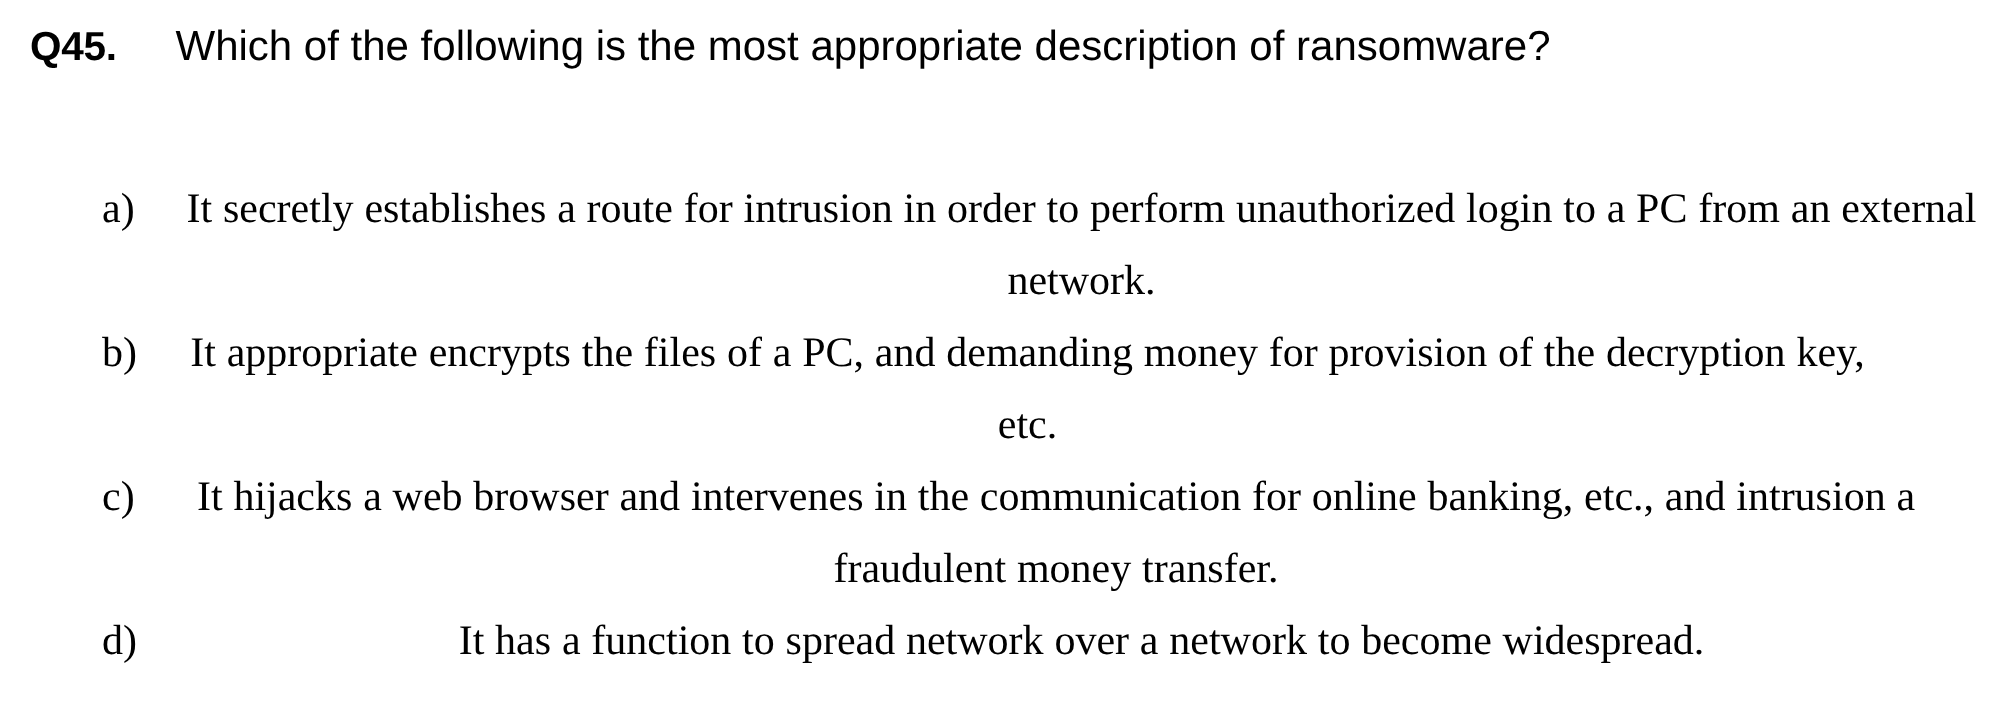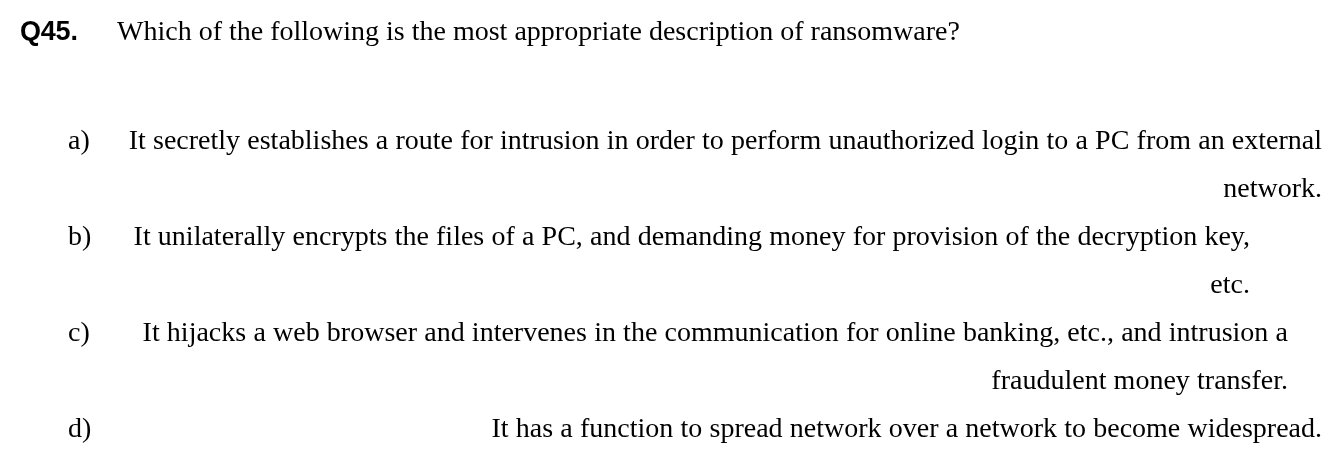--- a/index.html
+++ b/index.html
@@ -39,21 +39,21 @@
     box-sizing: border-box;
     font-family: "Liberation Sans", "DejaVu Sans", sans-serif;
     font-weight: bold;
     font-size: 27px;
     line-height: 34px;
     letter-spacing: -0.2px;
     white-space: nowrap;
   }
   .q-text {
     display: block;
-    font-family: Liberation Serif, serif;
+    font-family: Liberation Sans, sans-serif;
     font-size: 28px;
     line-height: 34px;
     white-space: nowrap;
   }
 
   
   .options {
     position: absolute;
     left: 0;
     top: 116px;
@@ -73,21 +73,21 @@
     font-size: 28px;
     line-height: 48px;
     font-family: "Liberation Serif", "DejaVu Serif", serif;
   }
   .opt-text {
     flex: 1 1 auto;
     font-size: 28px;
     line-height: 48px;
     font-family: "Liberation Serif", "DejaVu Serif", serif;
     padding-right: 5px;
-    text-align: right;
+    text-align: center;
     word-spacing: 0.2px;
   }
   
   .opt-w-a .opt-text { max-width: 1202px; }
   .opt-w-b .opt-text { max-width: 1130px; }
   .opt-w-c .opt-text { max-width: 1168px; }
   .opt-w-d .opt-text { max-width: 1202px; }
 </style>
 </head>
 <body>
@@ -101,21 +101,21 @@
 
   <div class="options">
 
     <div class="option opt-w-a">
       <span class="opt-marker">a)</span>
       <span class="opt-text">It secretly establishes a route for intrusion in order to perform unauthorized login to a PC from an external network.</span>
     </div>
 
     <div class="option opt-w-b">
       <span class="opt-marker">b)</span>
-      <span class="opt-text">It unilaterally encrypts the files of a PC, and demanding money for provision of the decryption key, etc.</span>
+      <span class="opt-text">It appropriate encrypts the files of a PC, and demanding money for provision of the decryption key, etc.</span>
     </div>
 
     <div class="option opt-w-c">
       <span class="opt-marker">c)</span>
       <span class="opt-text">It hijacks a web browser and intervenes in the communication for online banking, etc., and intrusion a fraudulent money transfer.</span>
     </div>
 
     <div class="option opt-w-d">
       <span class="opt-marker">d)</span>
       <span class="opt-text">It has a function to spread network over a network to become widespread.</span>

